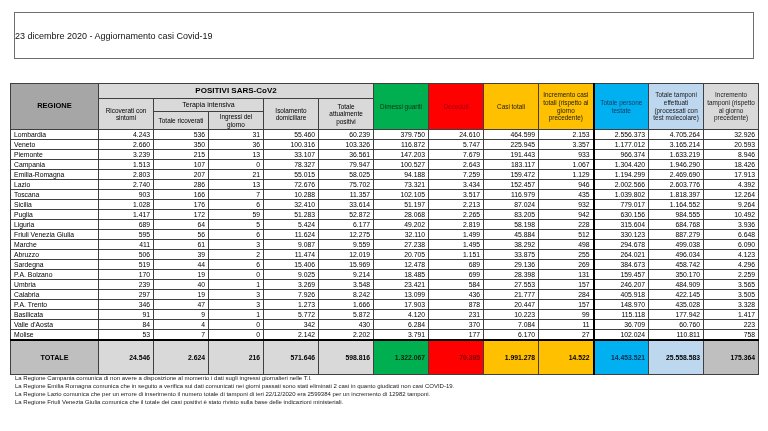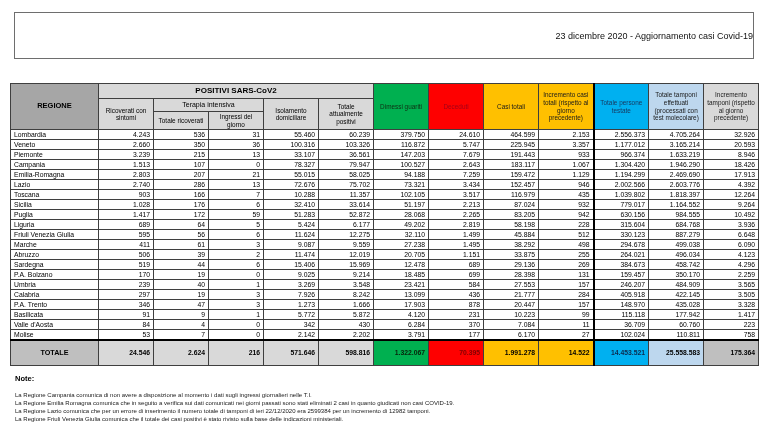--- a/index.html
+++ b/index.html
@@ -4,21 +4,21 @@
 <style>
   * { margin:0; padding:0; box-sizing:border-box; }
   html,body { width:768px; height:431px; background:#ffffff; overflow:hidden;
               font-family:"Liberation Sans", sans-serif; color:#000; }
 
   
   .header-box{
     position:absolute; left:14px; top:12px; width:740px; height:47px;
     border:1px solid #6e6e6e; background:#fff;
     display:flex; flex-direction:column; justify-content:space-evenly;
-    text-align:right; font-size:9px; color:#111;
+    text-align:left; font-size:9px; color:#111;
   }
 
   
   .tbl-wrap{ position:absolute; left:10px; top:83px; width:748px; }
   table{ border-collapse:collapse; table-layout:fixed; width:748px;
          font-size:6.8px; }
   col.c-region{ width:88px; } col.c-num{ width:55px; }
   th,td{ border:1px solid #3f3f3f; overflow:hidden; white-space:nowrap; }
 
   thead th{ font-weight:normal; text-align:center; vertical-align:middle;
@@ -32,21 +32,21 @@
   .h-gold{ background:#ffc000; color:#1a1a1a; }
   .h-blue{ background:#00b0f0; color:#17375e; }
   .h-ltblue{ background:#bdd7ee; color:#1a1a1a; }
   .h-gray{ background:#d9d9d9; color:#1a1a1a; }
 
   tbody td{ height:9.7px; line-height:9px; }
   tbody td.region{ text-align:left; padding-left:3px; }
   td.num{ text-align:right; padding-right:3px; }
   .col10{ border-left:2px solid #000; }
 
-  tfoot td{ font-weight:bold; height:25px; line-height:15px;
+  tfoot td{ font-weight:bold; height:34px; line-height:15px;
             border-top:2px solid #000;margin-top:16px; }
   .tot-label{ background:#bfbfbf; text-align:center; font-size:7.2px; }
   .tot-pos{ background:#d9d9d9; }
   .tot-green{ background:#00b050; color:#06230a; }
   .tot-red{ background:#fe0000; color:#7f0000; }
   .tot-gold{ background:#ffc000; }
   .tot-blue{ background:#00b0f0; color:#0c2a4d; }
   .tot-ltblue{ background:#bdd7ee; }
   .tot-gray{ background:#bfbfbf; }
 
@@ -433,20 +433,19 @@
           <td class="num tot-gold col9">14.522</td>
           <td class="num tot-blue col10">14.453.521</td>
           <td class="num tot-ltblue col11">25.558.583</td>
           <td class="num tot-gray col12">175.364</td>
         </tr>
       </tfoot>
   </table>
 </div>
 
 <div class="notes">
-  <div class="notes-title">Note:</div>
   <div>
       <div class="note-line">La Regione Campania comunica di non avere a disposizione al momento i dati sugli ingressi giornalieri nelle T.I.</div>
       <div class="note-line">La Regione Emilia Romagna comunica che in seguito a verifica sui dati comunicati nei giorni passati sono stati eliminati 2 casi in quanto giudicati non casi COVID-19.</div>
       <div class="note-line">La Regione Lazio comunica che per un errore di inserimento il numero totale di tamponi di ieri 22/12/2020 era 2599384 per un incremento di 12982 tamponi.</div>
       <div class="note-line">La Regione Friuli Venezia Giulia comunica che il totale dei casi positivi è stato rivisto sulla base delle indicazioni ministeriali.</div>
     </div>
 </div>
 
 </body></html>

